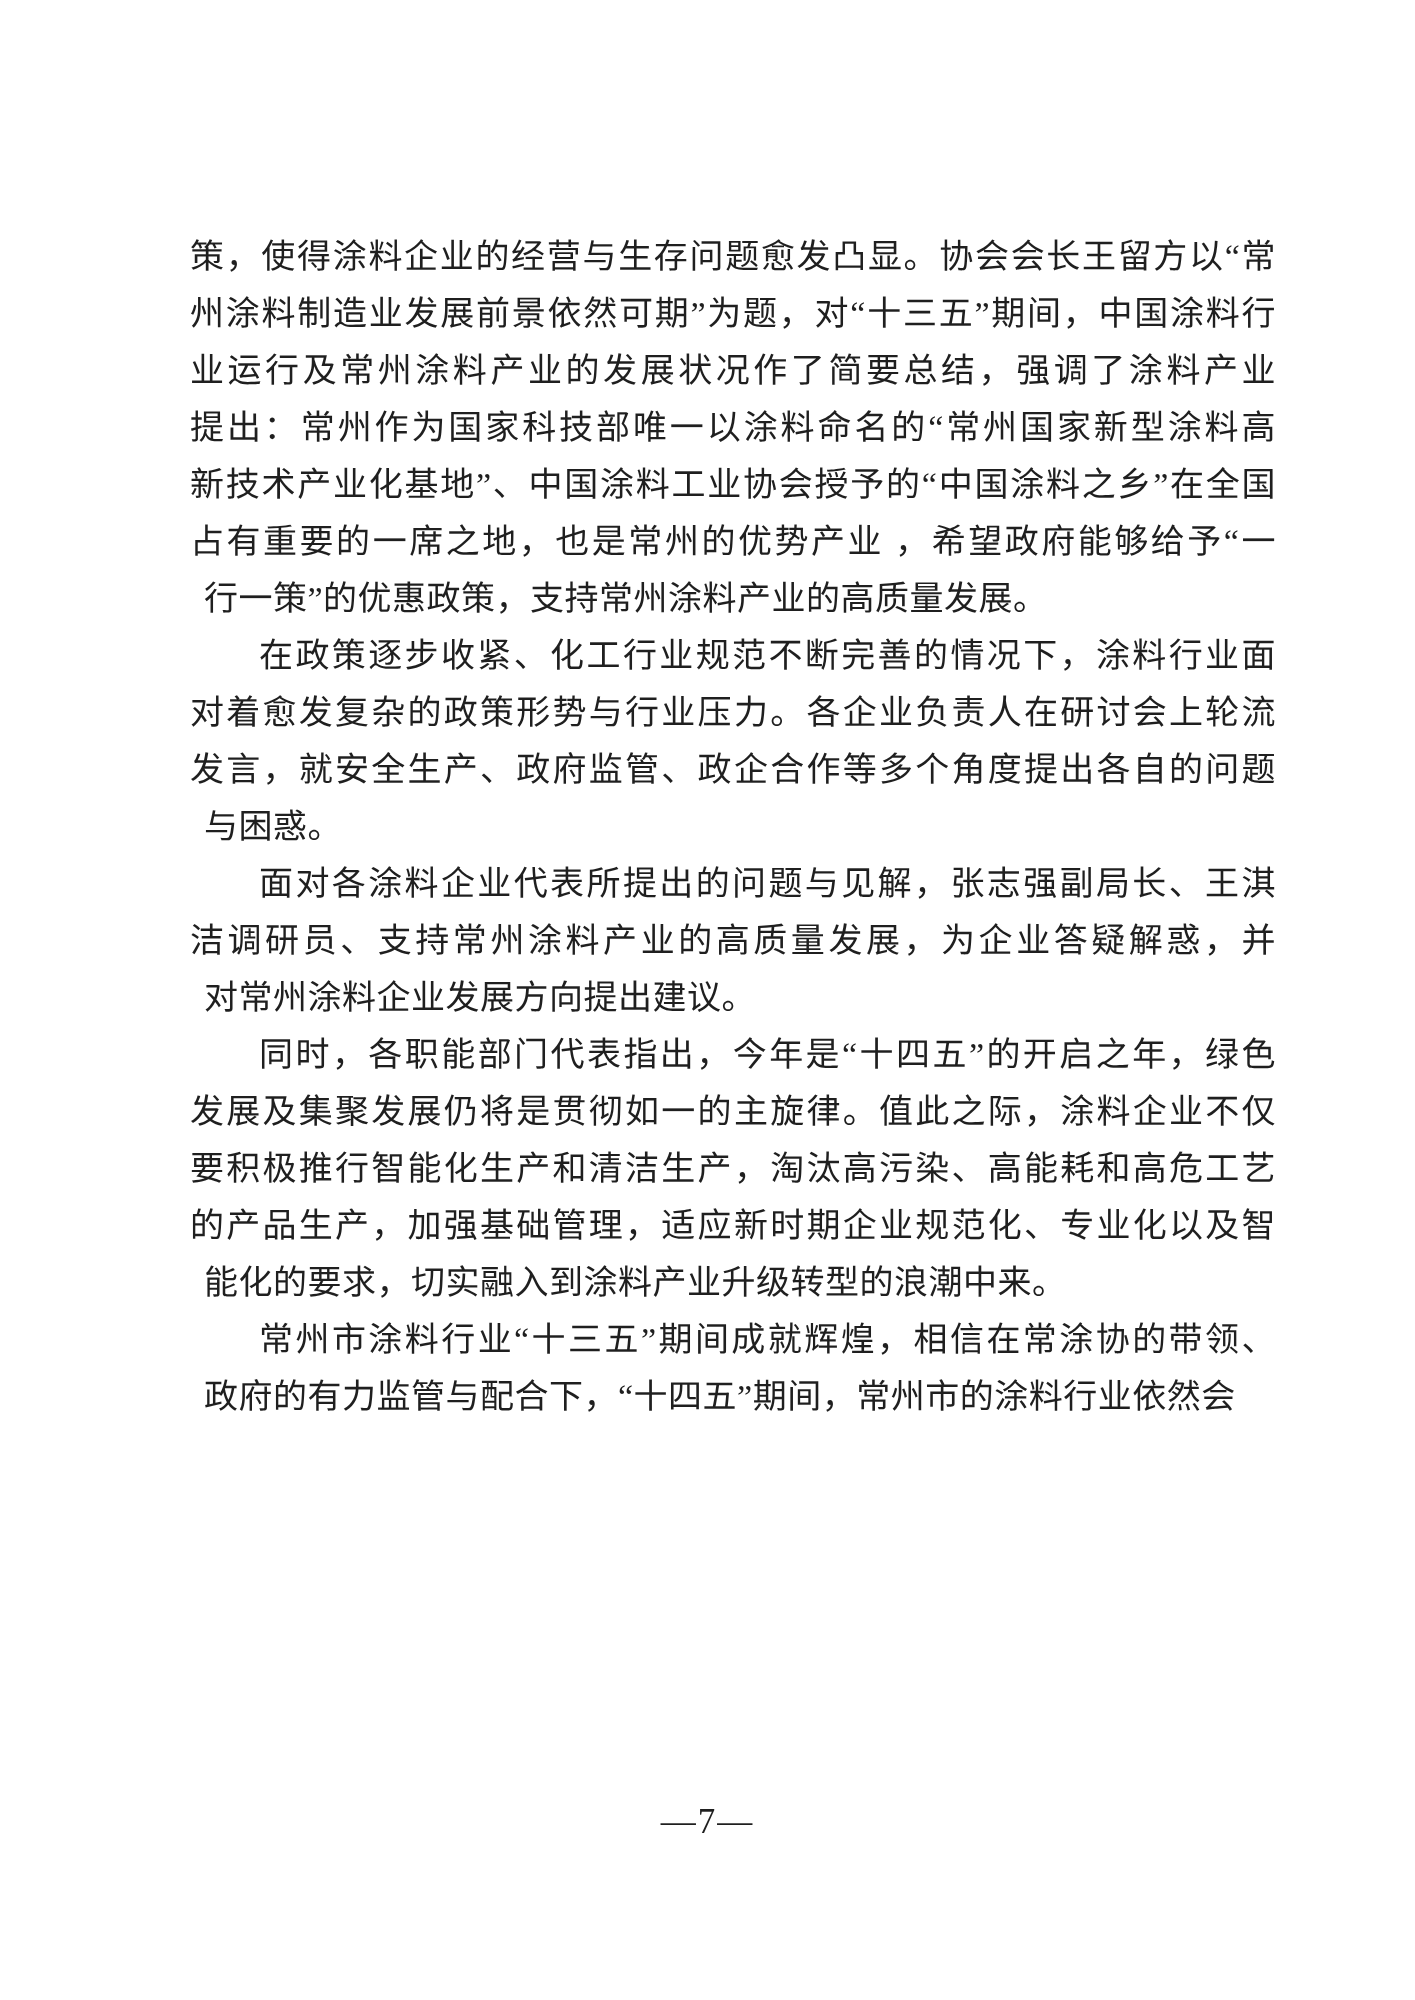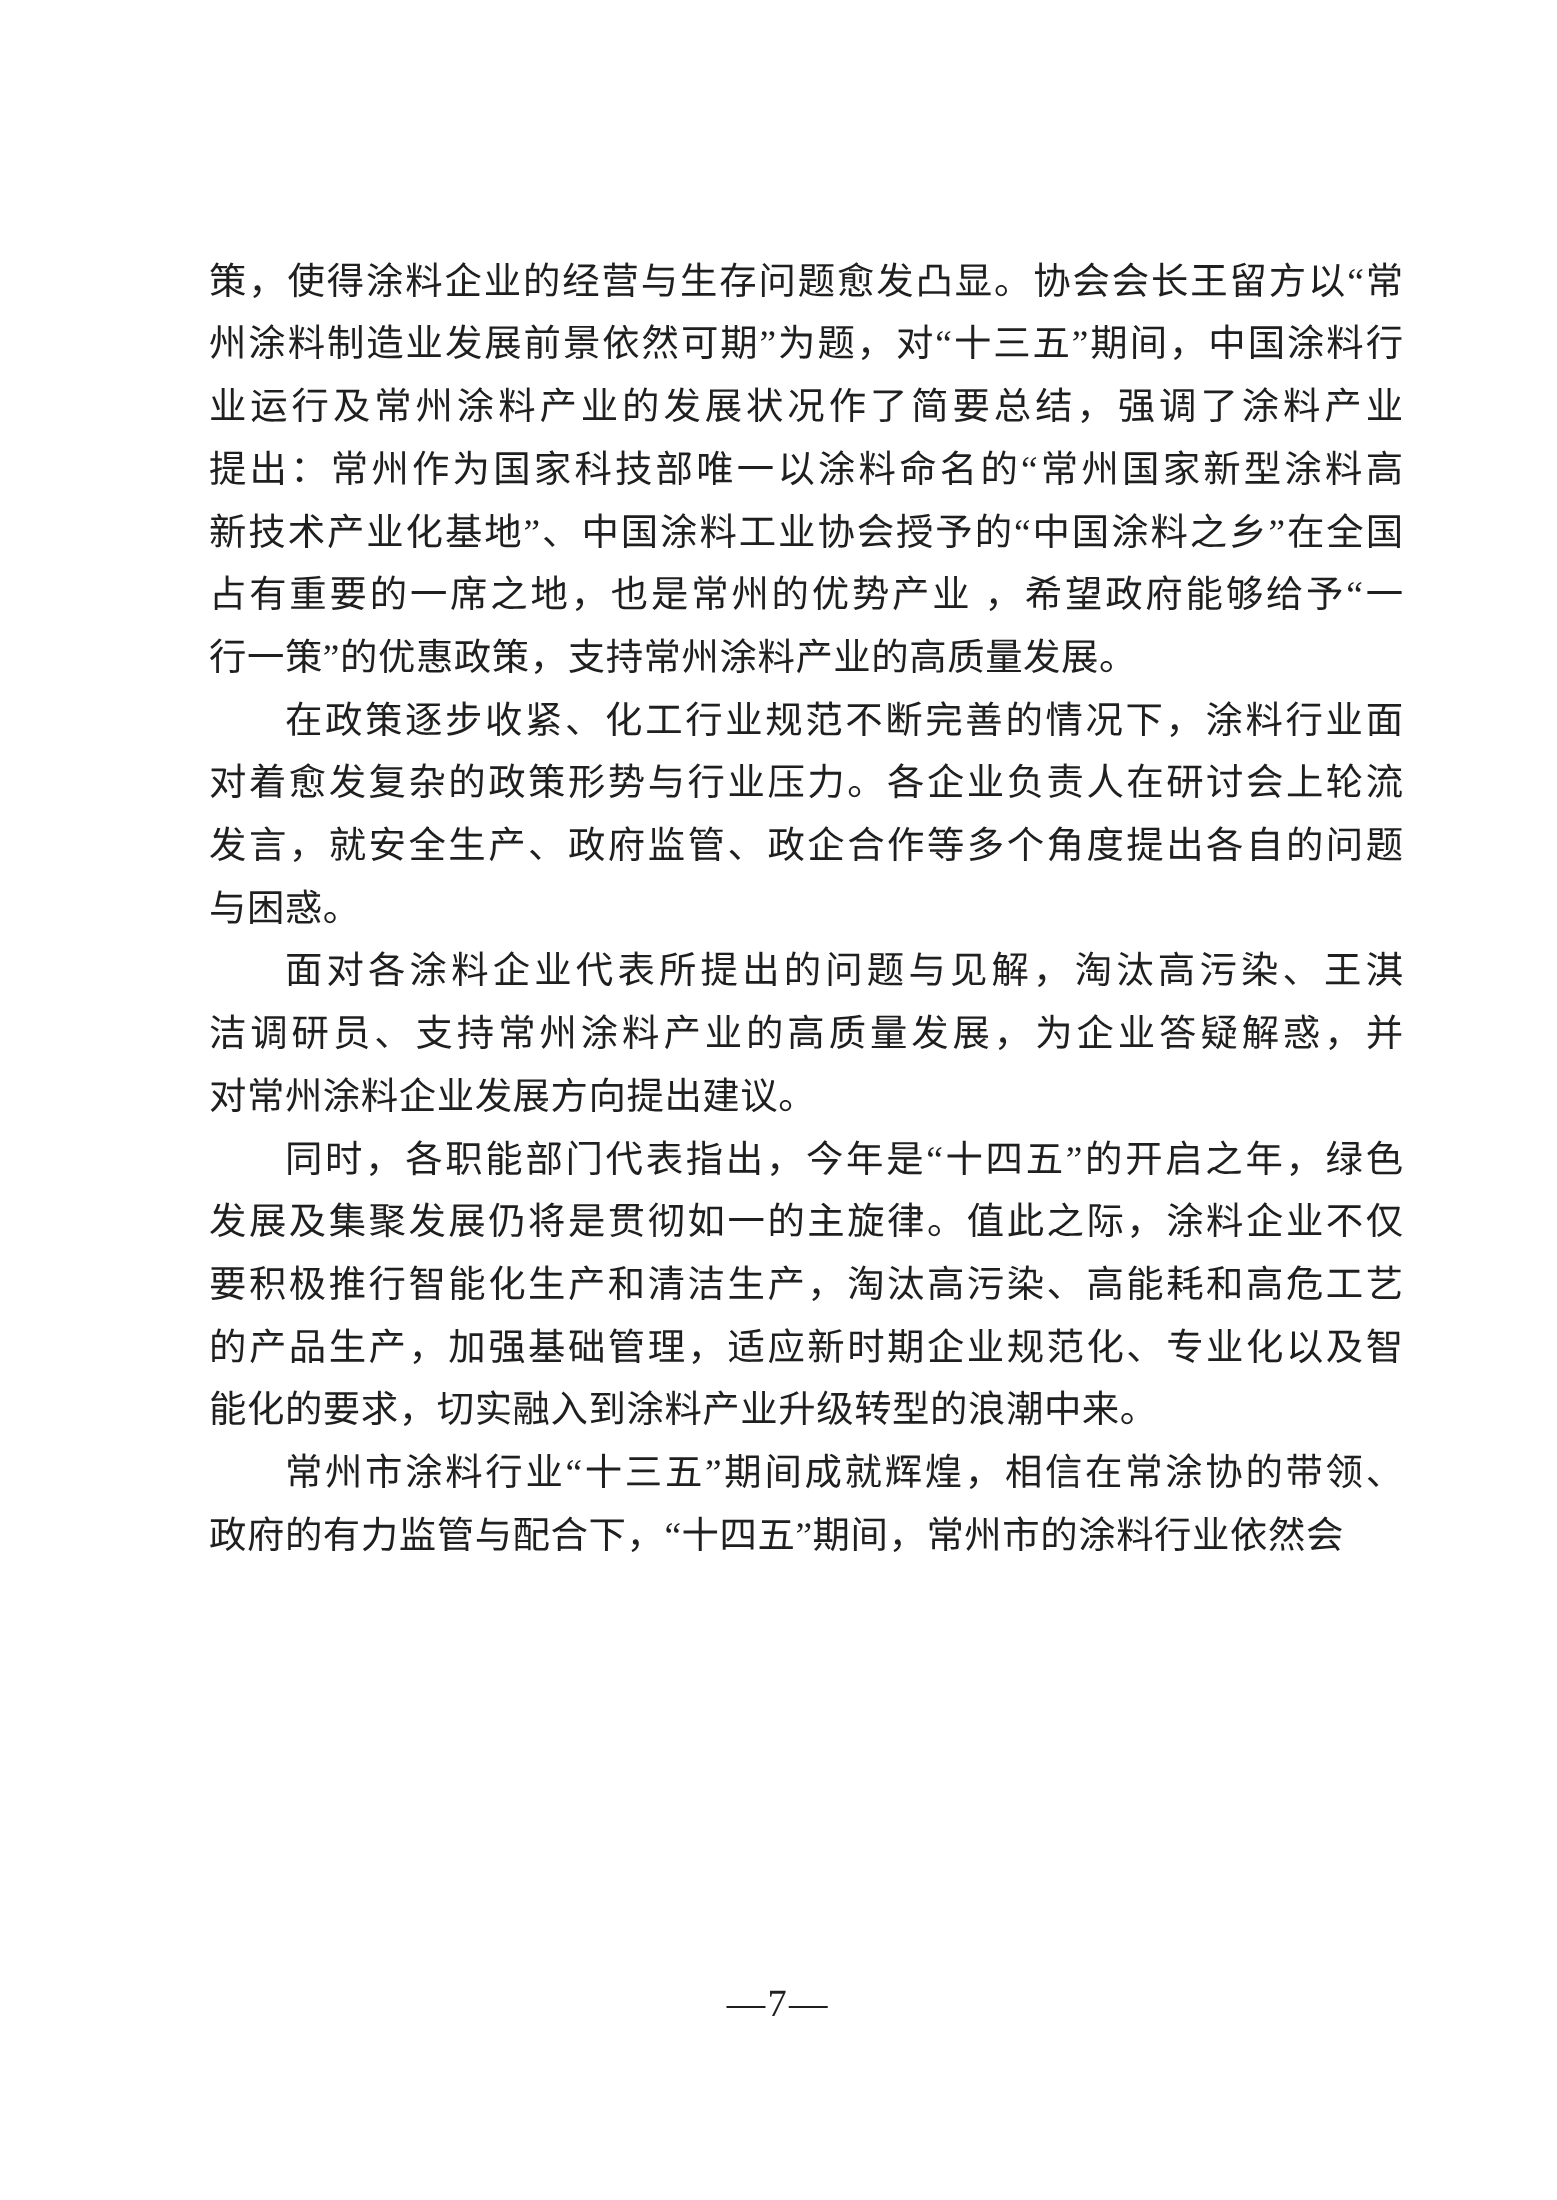--- a/index.html
+++ b/index.html
@@ -24,21 +24,21 @@
   .line {
     display: block;
     height: 57px;
     line-height: 57px;
     font-size: 34px;
     letter-spacing: 0.5px;
     white-space: nowrap;
     text-align: justify;
     text-align-last: justify;
   }
-  .line.plast { text-align-last: left; }
+  .line.plast { text-align-last: left; margin-left: 14px; }
   .line.indent { padding-left: 69px; }
   .footer {
     position: absolute;
     left: 0; top: 1802px;
     width: 100%;
     text-align: center;
   }
   .pagenum {
     font-size: 35px;
     letter-spacing: 2px;
@@ -59,21 +59,21 @@
         <span class="line">占有重要的一席之地，也是常州的优势产业 ，希望政府能够给予“一</span>
         <span class="line plast">行一策”的优惠政策，支持常州涂料产业的高质量发展。</span>
       </p>
       <p class="para">
         <span class="line indent">在政策逐步收紧、化工行业规范不断完善的情况下，涂料行业面</span>
         <span class="line">对着愈发复杂的政策形势与行业压力。各企业负责人在研讨会上轮流</span>
         <span class="line">发言，就安全生产、政府监管、政企合作等多个角度提出各自的问题</span>
         <span class="line plast">与困惑。</span>
       </p>
       <p class="para">
-        <span class="line indent">面对各涂料企业代表所提出的问题与见解，淘汰高污染、王淇</span>
+        <span class="line indent">面对各涂料企业代表所提出的问题与见解，张志强副局长、王淇</span>
         <span class="line">洁调研员、支持常州涂料产业的高质量发展，为企业答疑解惑，并</span>
         <span class="line plast">对常州涂料企业发展方向提出建议。</span>
       </p>
       <p class="para">
         <span class="line indent">同时，各职能部门代表指出，今年是“十四五”的开启之年，绿色</span>
         <span class="line">发展及集聚发展仍将是贯彻如一的主旋律。值此之际，涂料企业不仅</span>
         <span class="line">要积极推行智能化生产和清洁生产，淘汰高污染、高能耗和高危工艺</span>
         <span class="line">的产品生产，加强基础管理，适应新时期企业规范化、专业化以及智</span>
         <span class="line plast">能化的要求，切实融入到涂料产业升级转型的浪潮中来。</span>
       </p>

